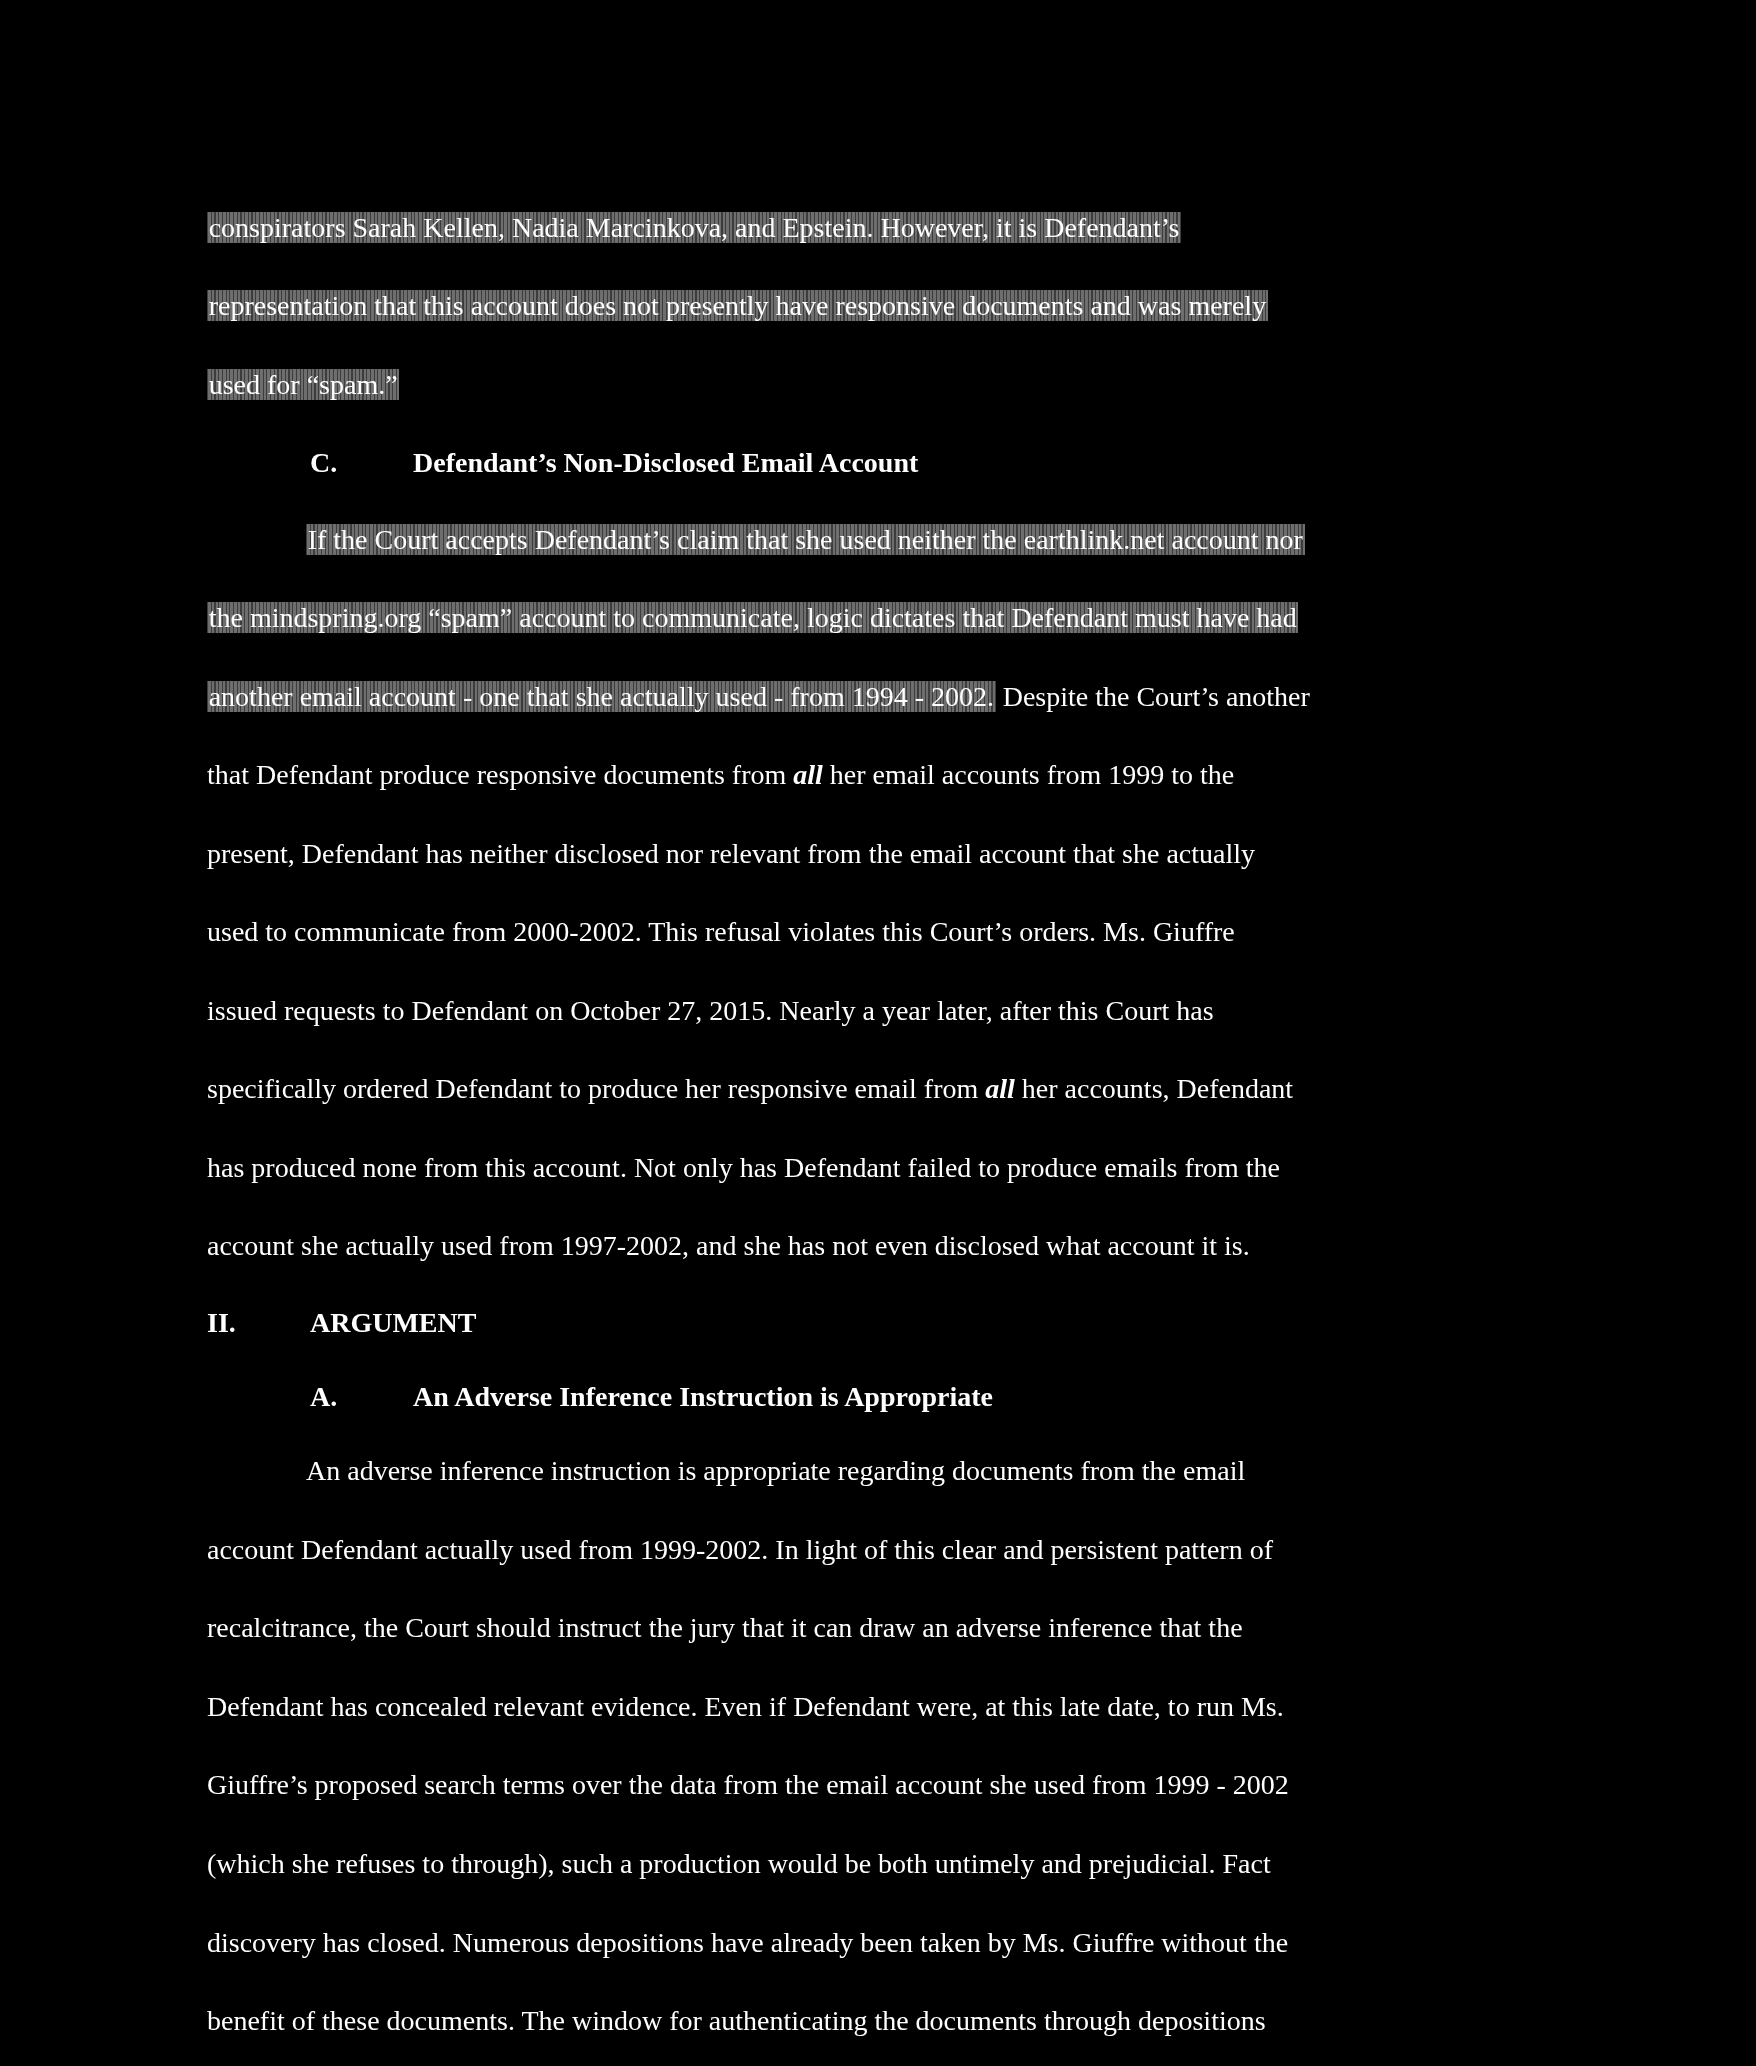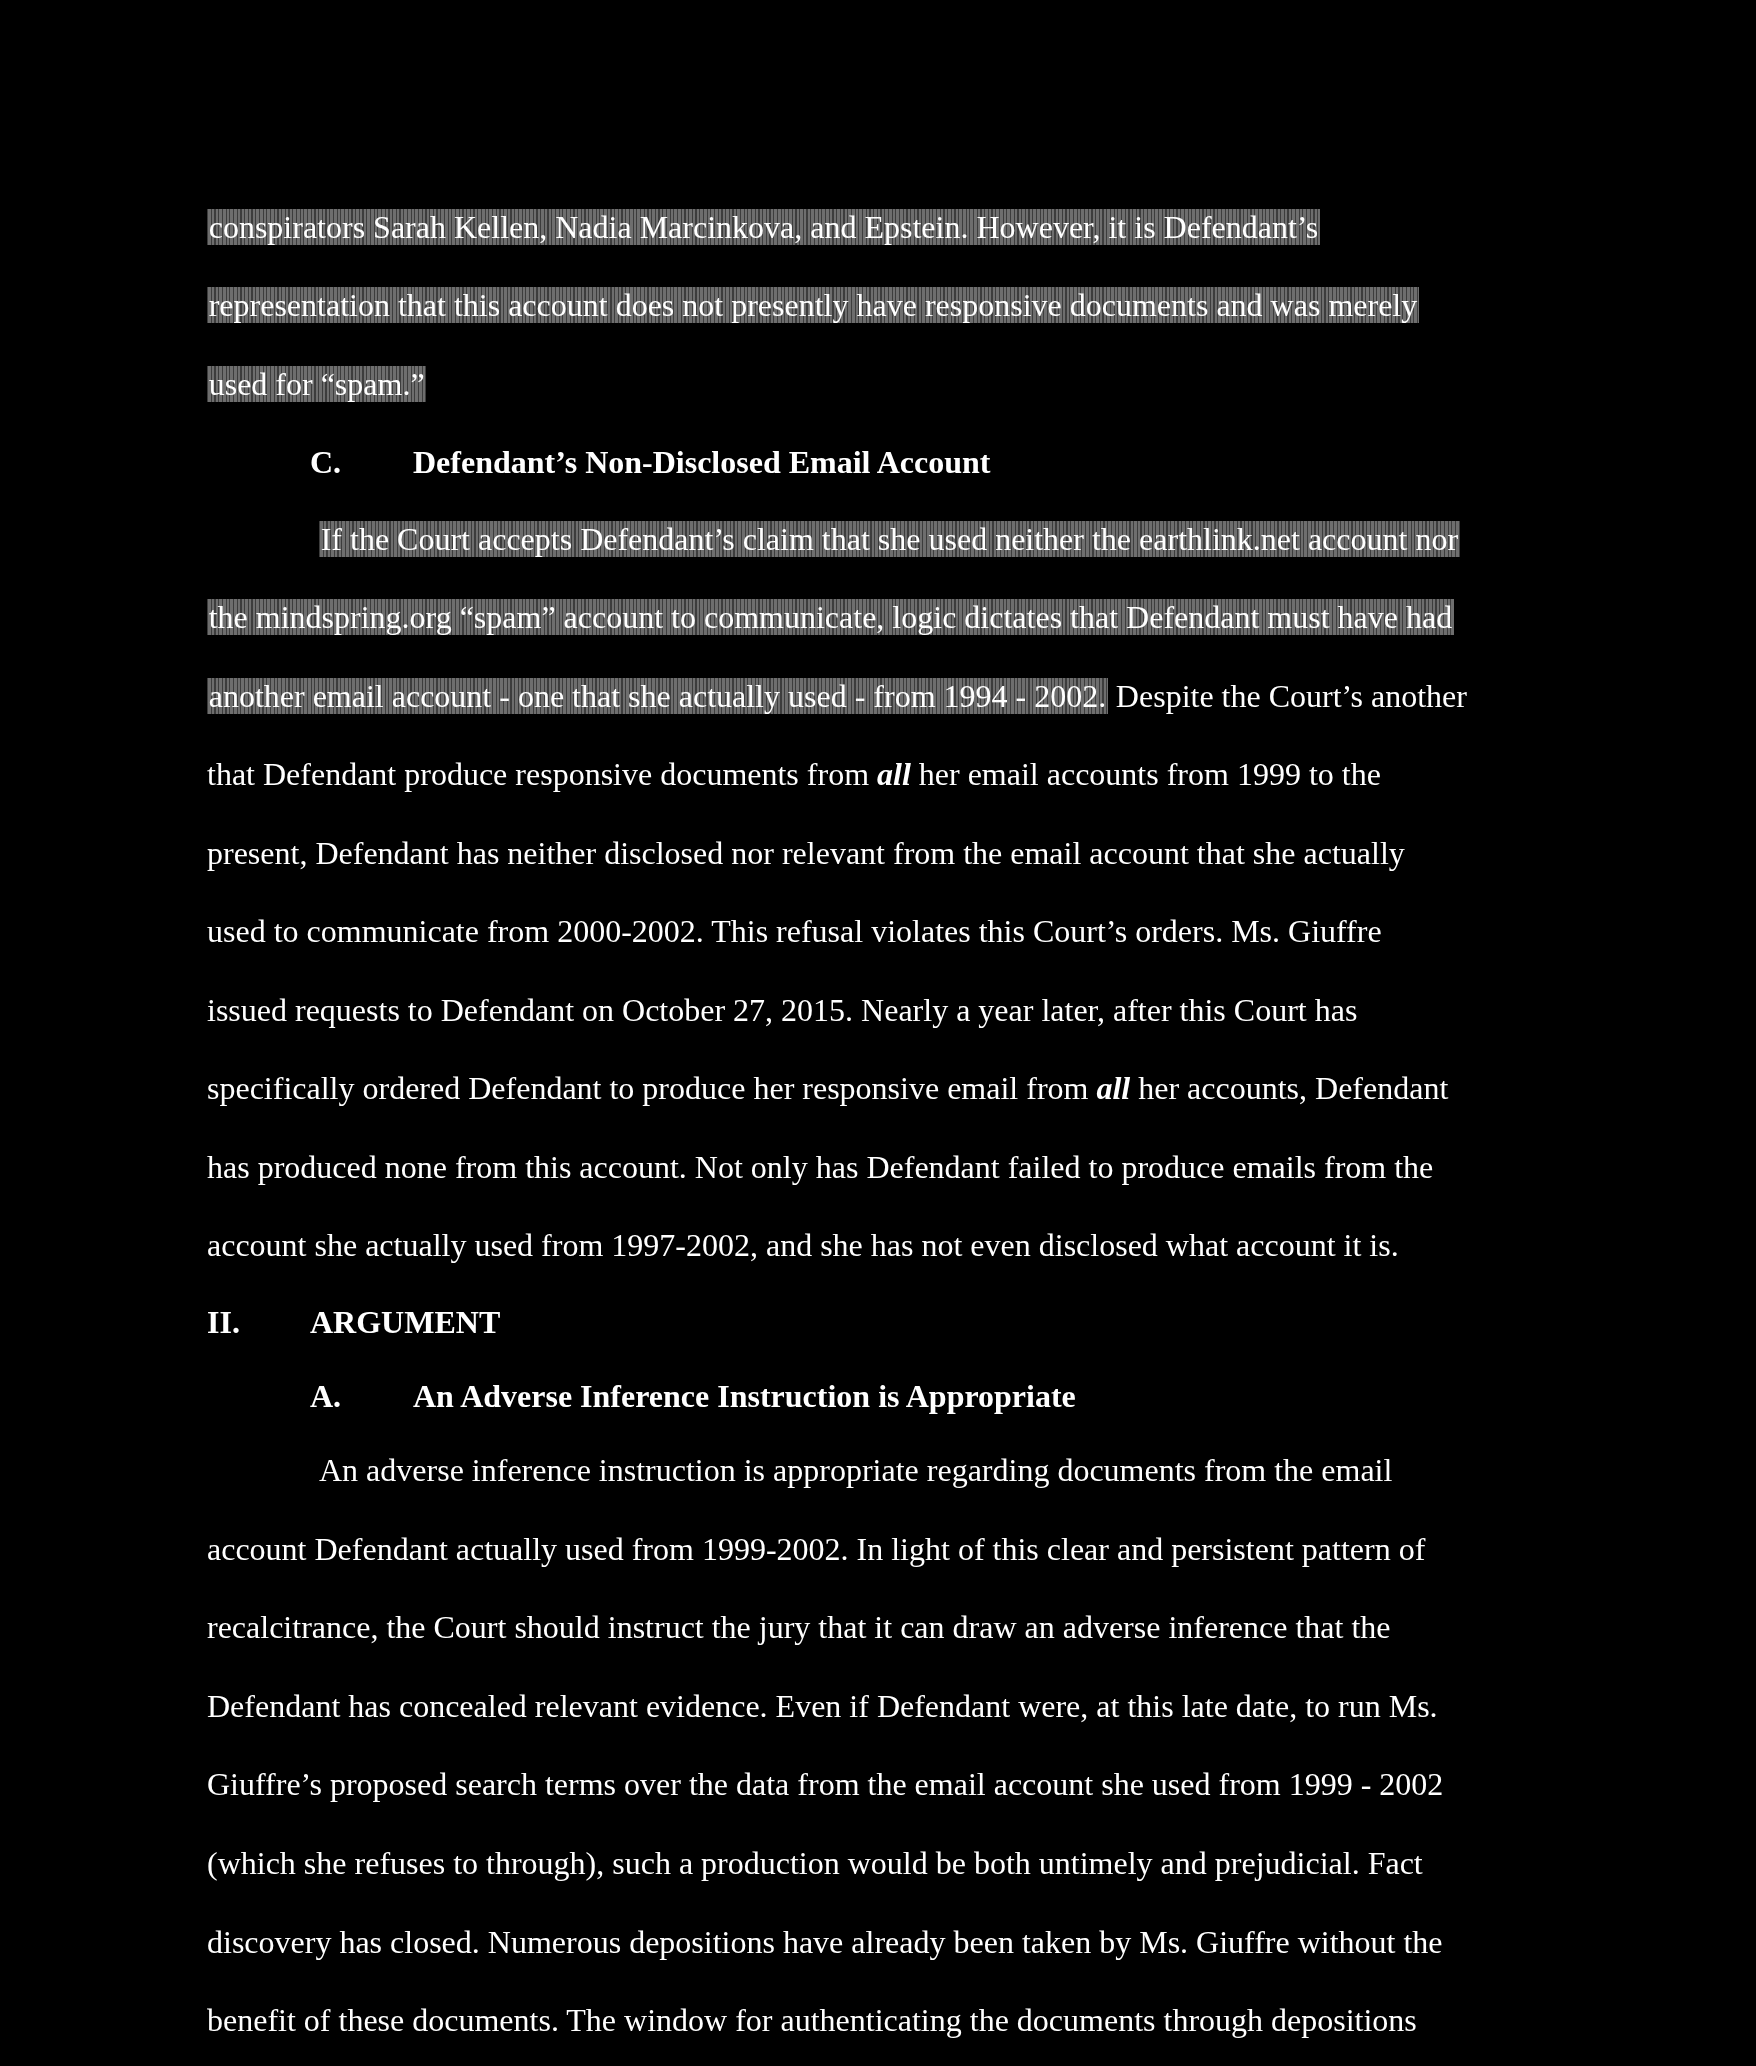--- a/index.html
+++ b/index.html
@@ -1,25 +1,25 @@
 <!DOCTYPE html>
 <html style="font-size:6.6px"><head>
   <meta charset="utf-8">
   <style>
     html, body { margin: 0; padding: 0; background: #000; }
     body { width: 1756px; height: 2273px; position: relative; overflow: hidden;
       font-family: "Liberation Serif", "DejaVu Serif", serif; color: #fff; }
     .page { position: absolute; left: 207px; top: 0; width: 1343px; }
-    .line { position: absolute; left: 0; font-size: 32px; line-height: 41px; white-space: nowrap; }
+    .line { position: absolute; left: 0; font-size: 28px; line-height: 41px; white-space: nowrap; }
     .hl { background-color: #6e6e6e;
       background-image: repeating-linear-gradient(90deg, rgba(0,0,0,0.45) 0 1.2px, transparent 1.2px 3.7px);
       padding: 0 1.7px; }
     .bold { font-weight: bold; }
     .it { font-style: italic; font-weight: bold; }
-    .indent { left: 112px; text-align: right; }
+    .indent { left: 99px; text-align: right; }
     .head-label { position: absolute; left: 0; }
     .head-text { position: absolute; left: 103px; }
   </style>
 </head>
 <body>
 
 <div class="page">
 
   <div class="line" style="top:207px"><span class="hl">conspirators Sarah Kellen, Nadia Marcinkova, and Epstein. However, it is Defendant’s</span></div>
   <div class="line" style="top:285px"><span class="hl">representation that this account does not presently have responsive documents and was merely</span></div>

